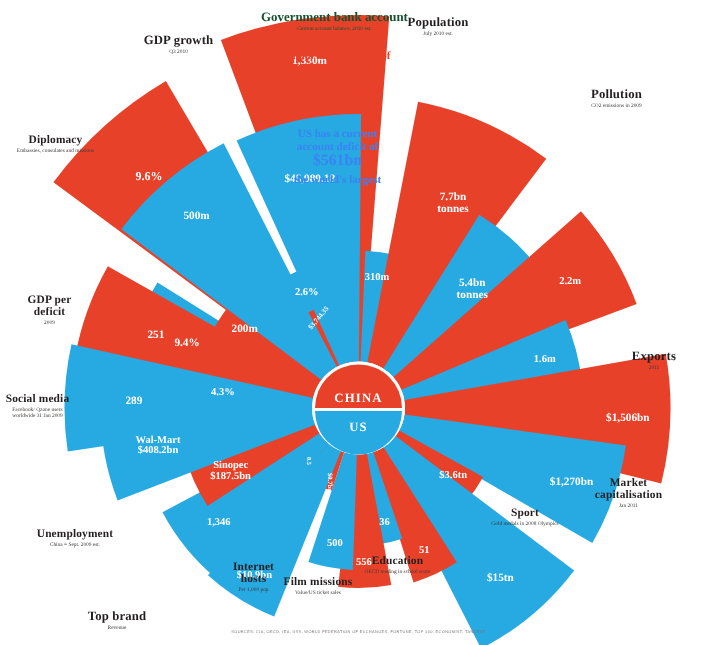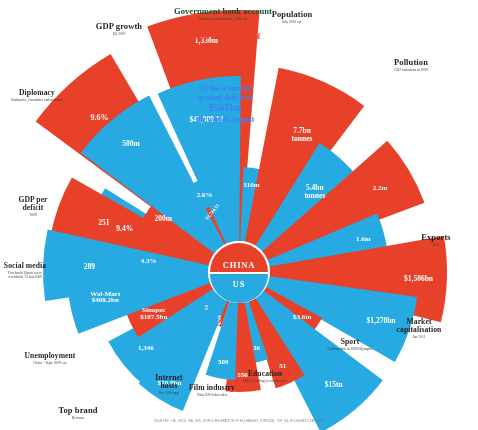--- a/index.html
+++ b/index.html
@@ -165,21 +165,21 @@
     <span class="t">Sport</span>
     <span class="s">Gold medals in 2008 Olympics</span>
   </div>
 
   <div class="lbl small" style="left:228px;top:370px;width:74px;">
     <span class="t">Education</span>
     <span class="s">OECD reading in school score</span>
   </div>
 
   <div class="lbl small" style="left:188px;top:384px;width:48px;">
-    <span class="t">Film industry</span>
+    <span class="t">Film missions</span>
     <span class="s">Value/US ticket sales</span>
   </div>
 
   <div class="lbl small" style="left:146px;top:374px;width:46px;">
     <span class="t">Internet hosts</span>
     <span class="s">Per 1,000 pop</span>
   </div>
 
   <div class="lbl" style="left:46px;top:406px;width:64px;">
     <span class="t">Top brand</span>

